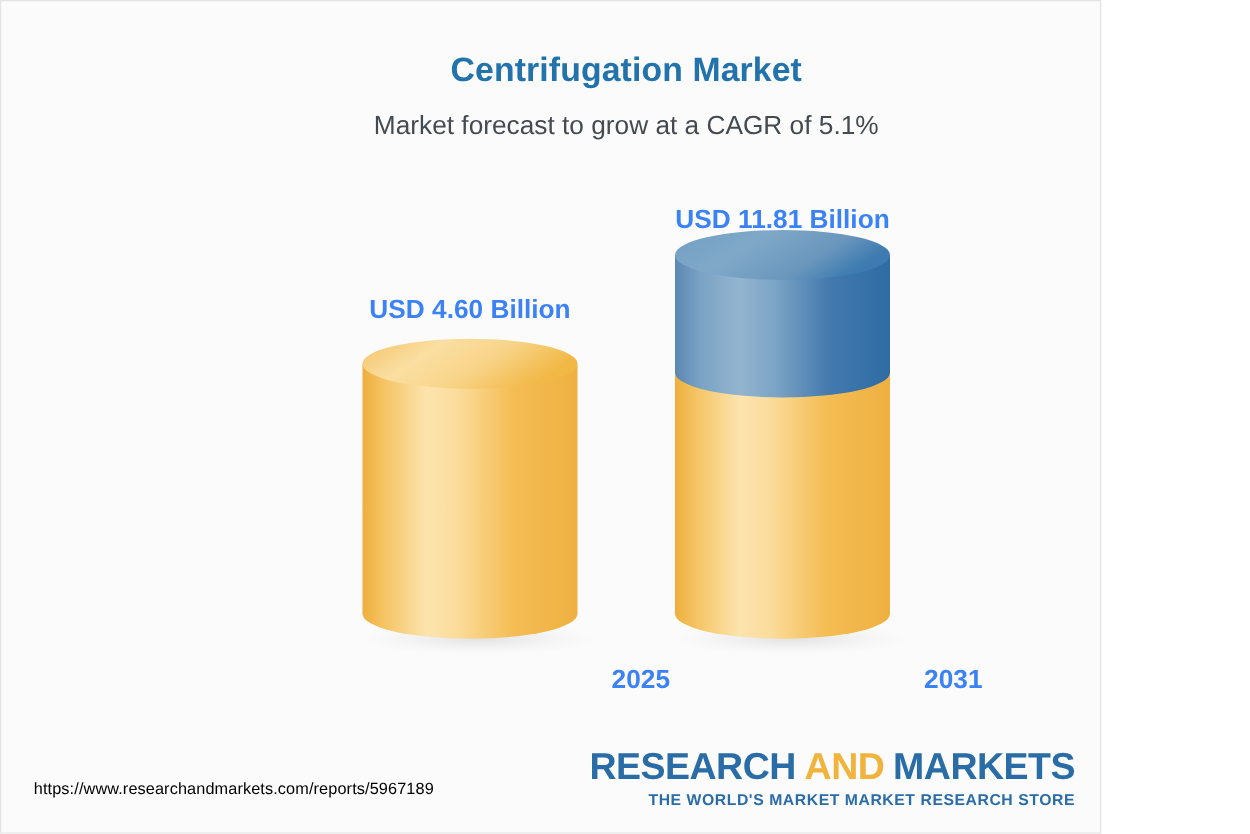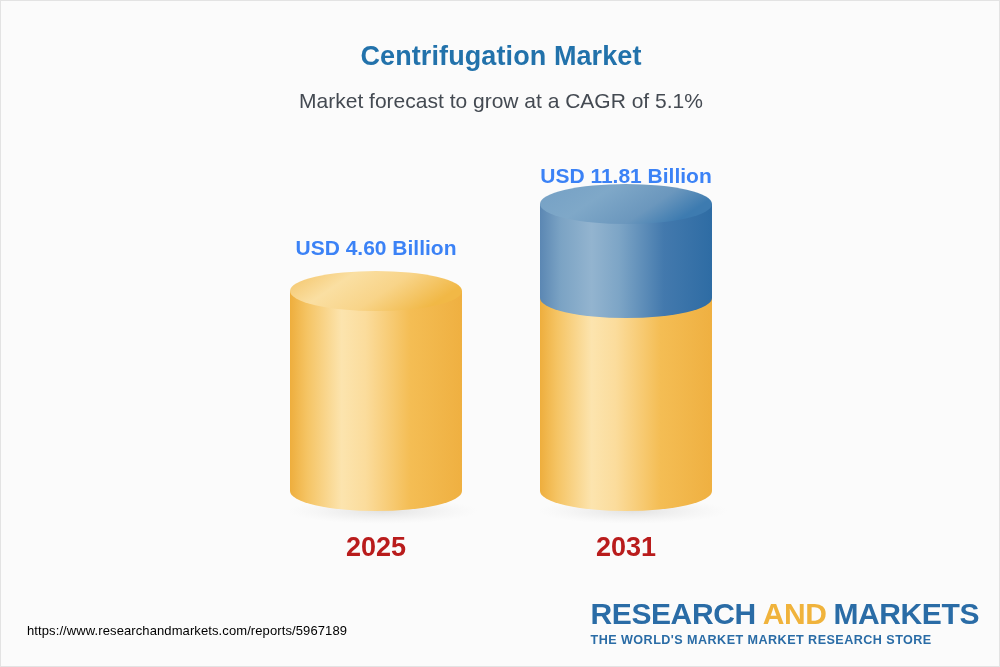--- a/index.html
+++ b/index.html
@@ -5,21 +5,21 @@
   html, body {
     margin: 0;
     padding: 0;
     background: #ffffff;
   }
   body {
     font-family: "Liberation Sans", sans-serif;
   }
   .canvas {
     position: relative;
-    width: 1000px;
+    width: 881px;
     height: 667px;
     background: #fbfbfb;
     border: 1px solid #e3e3e3;
     box-sizing: border-box;
     overflow: hidden;
   }
 
   
   .chart-title {
     position: absolute;
@@ -60,45 +60,45 @@
     font-size: 21px;
     font-weight: bold;
     color: #3b82f6;
     white-space: nowrap;
   }
 
   
   .category-label {
     position: absolute;
     width: 320px;
-    text-align: center;
-    font-size: 27px;
-    font-weight: bold;
-    color: #b91c1c;
+    text-align: right;
+    font-size: 21px;
+    font-weight: bold;
+    color: #3b82f6;
   }
 
   .cylinder-svg {
     position: absolute;
     overflow: visible;
   }
 
   
   .footer-url {
     position: absolute;
     left: 26px;
     top: 622px;
     font-size: 13px;
     color: #000000;
     letter-spacing: 0.1px;
   }
   .logo {
     position: absolute;
     right: 20px;
     top: 598px;
-    text-align: left;
+    text-align: right;
   }
   .logo-main {
     font-size: 30px;
     font-weight: bold;
     letter-spacing: -0.4px;
     line-height: 1.02;
     color: #2a6ca6;
     white-space: nowrap;
   }
   .logo-and {

